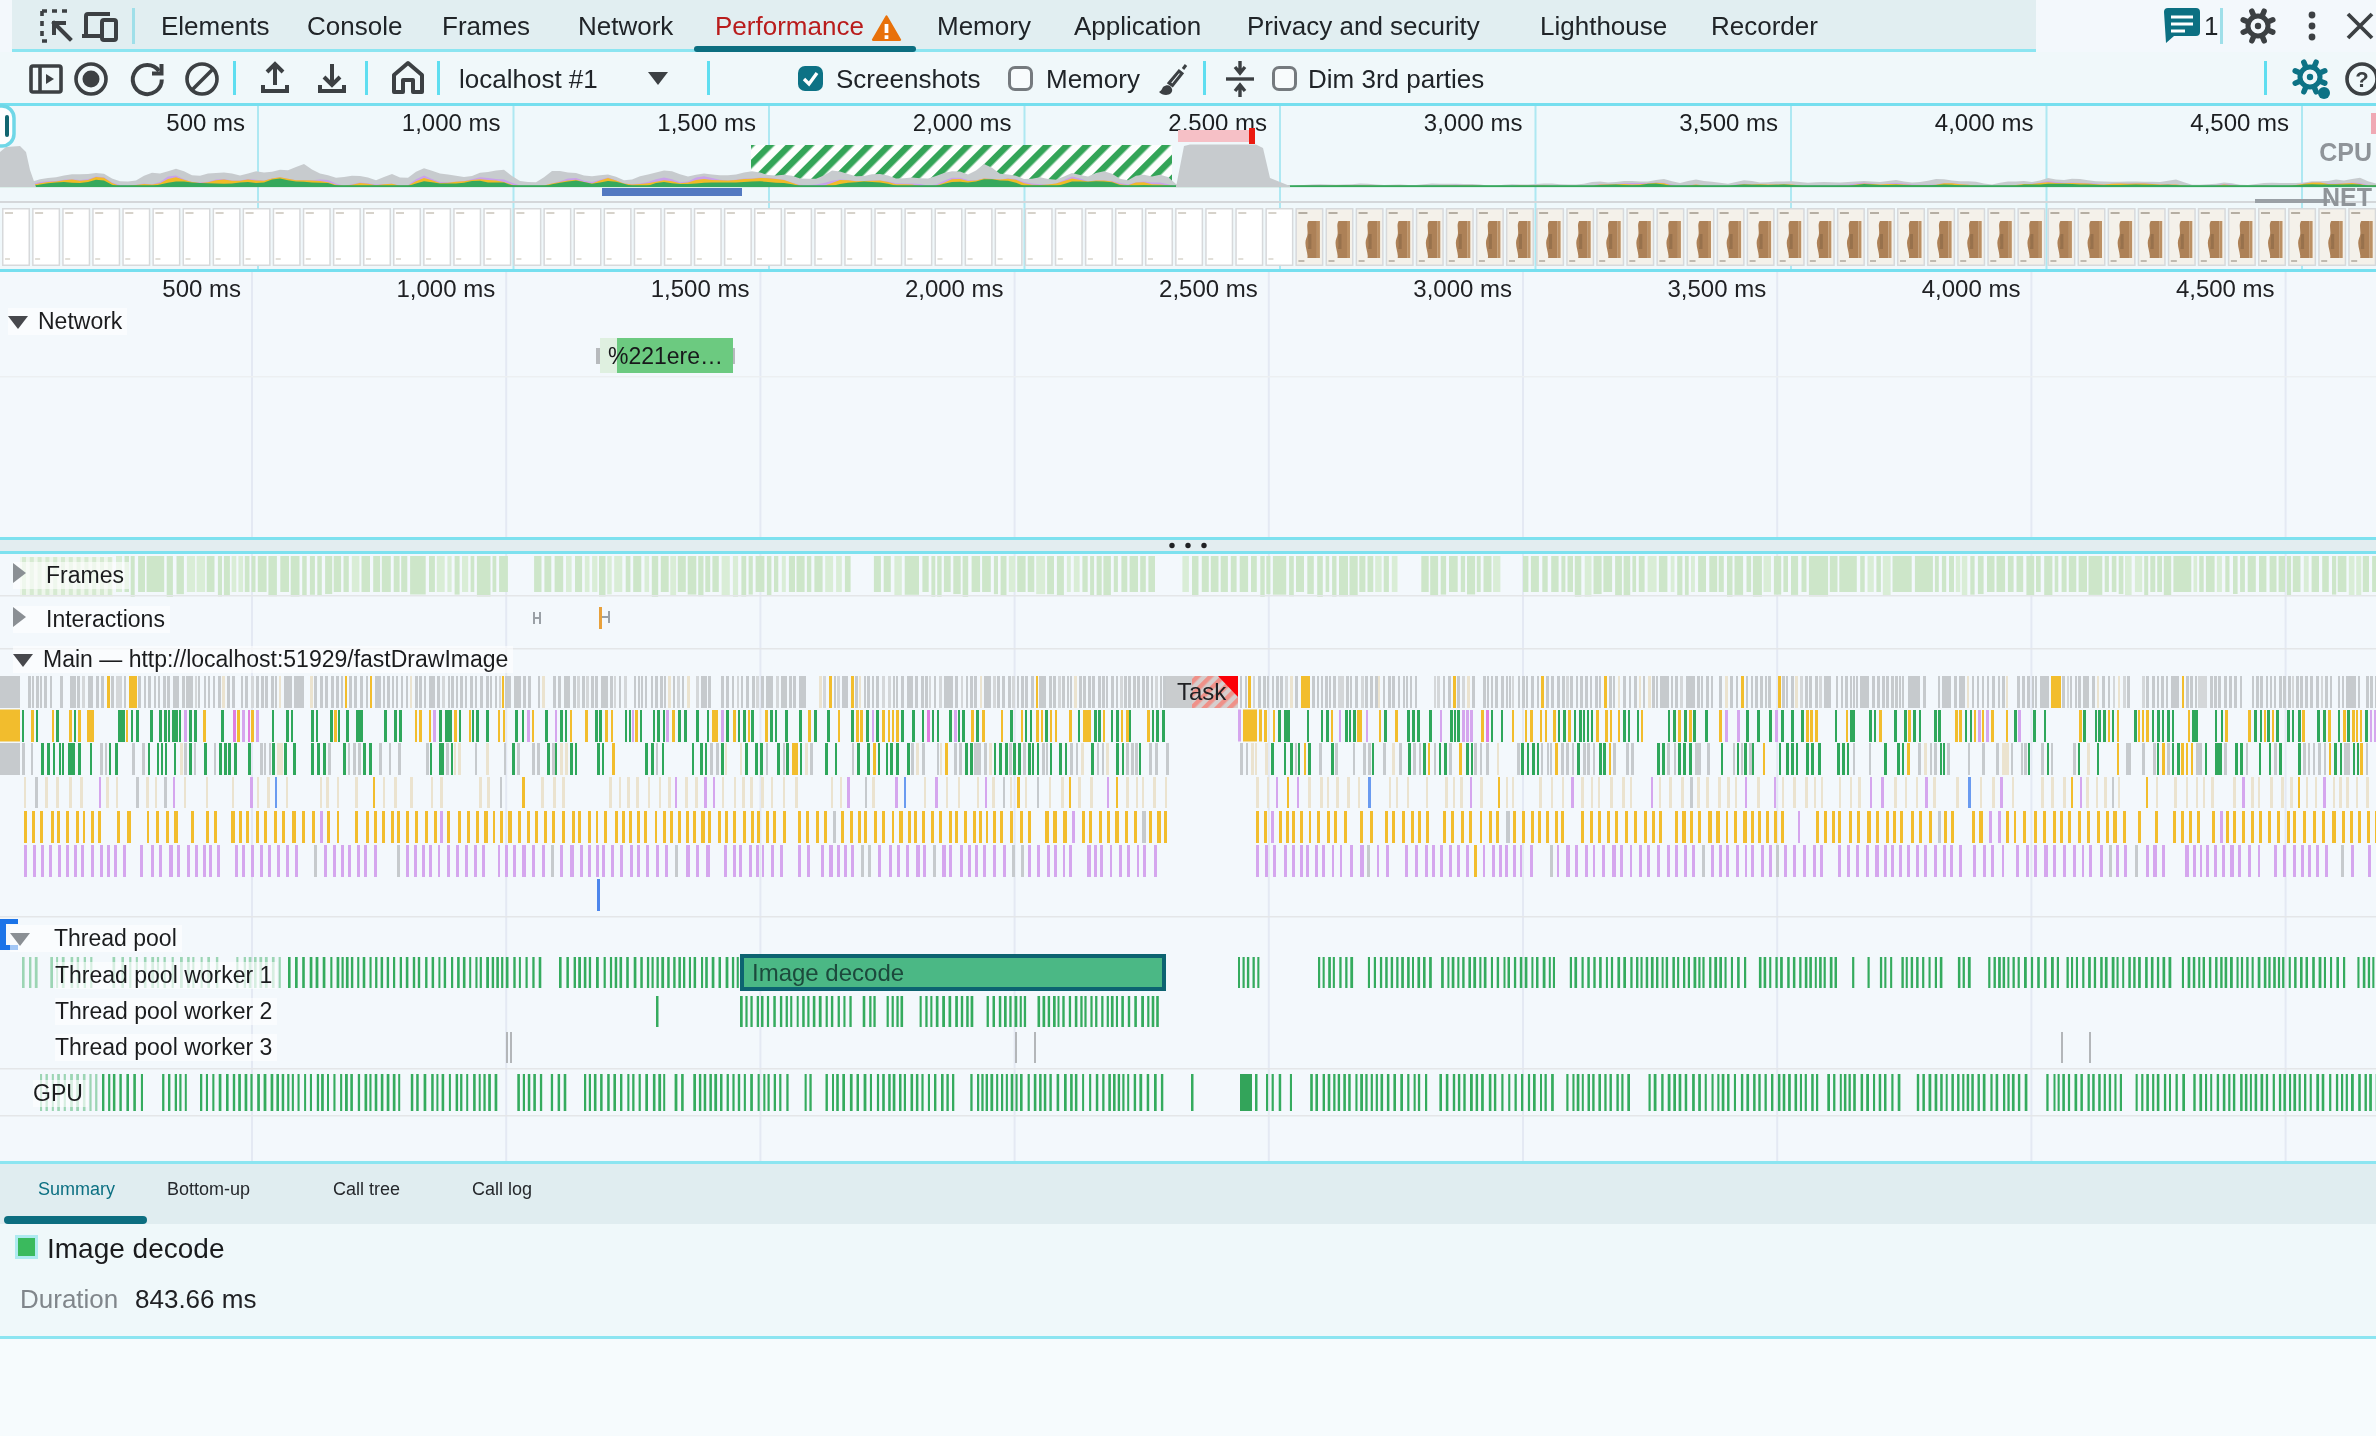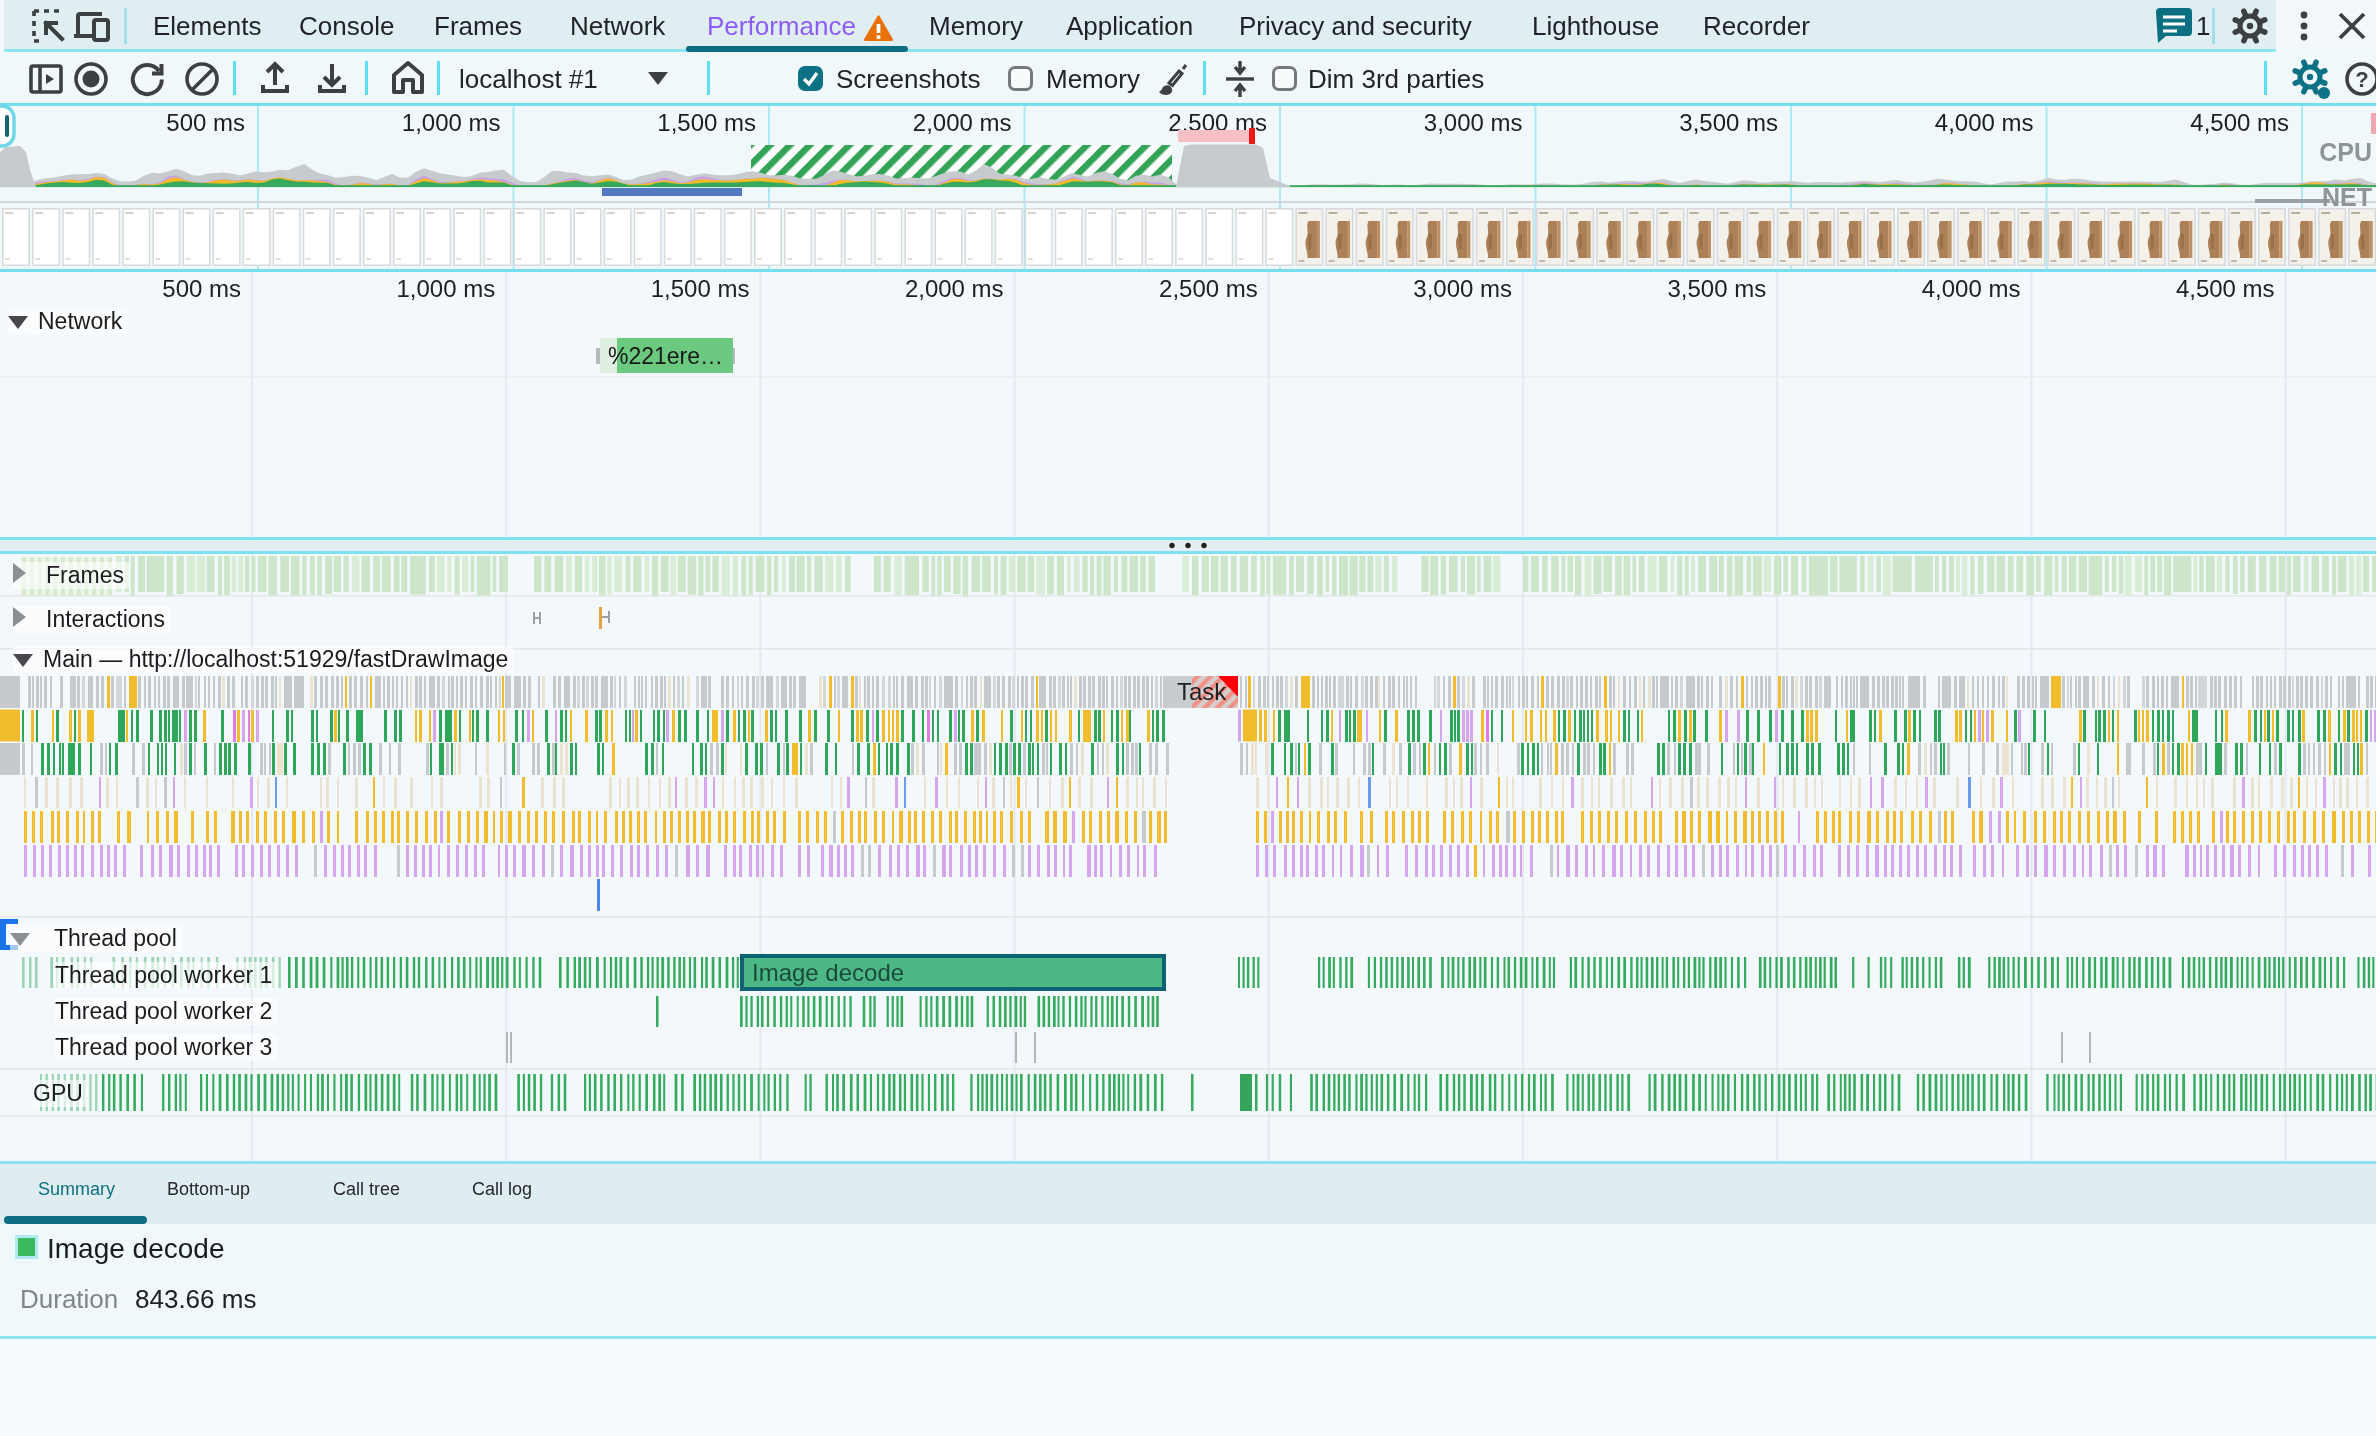--- a/index.html
+++ b/index.html
@@ -1,16 +1,16 @@
 <!DOCTYPE html>
 <html><head><meta charset="utf-8"><style>
 *{margin:0;padding:0;box-sizing:border-box}
 html,body{width:2376px;height:1436px;overflow:hidden;background:#f3f8fc;font-family:"Liberation Sans",sans-serif;-webkit-font-smoothing:antialiased}
 .abs{position:absolute}
-#tabbar{position:absolute;left:4px;top:0;width:2272px;height:52px;background:#e1eef1;border-bottom:3px solid #8ce5f1}
+#tabbar{position:absolute;left:12px;top:0;width:2024px;height:52px;background:#e1eef1;border-bottom:3px solid #8ce5f1}
 .tab{position:absolute;top:0;height:49px;line-height:52px;font-size:26px;color:#202428;white-space:nowrap}
 #toolbar{position:absolute;left:0;top:52px;width:2376px;height:54px;background:#f0f8fa;border-bottom:3px solid #76dfef}
 .vdiv{position:absolute;width:3px;background:#5fdef0}
 .ck{position:absolute;width:25px;height:25px;border-radius:7px}
 .ckon{background:#0d7285}
 .ckoff{border:3px solid #757a7e;background:#f8fbfc}
 .tlabel{position:absolute;font-size:26px;color:#202428;white-space:nowrap}
 #overview{position:absolute;left:0;top:106px;width:2376px;height:166px;background:#f0f8fb;border-bottom:3px solid #76dfef}
 #mainarea{position:absolute;left:0;top:272px;width:2376px;height:889px;background:#f3f8fc}
 .trlabel{position:absolute;font-size:23px;color:#1b1c1e;white-space:nowrap;background:rgba(255,255,255,0.6);padding:0 5px 0 0}
@@ -31,21 +31,21 @@
           <path d="M10 32 V12 a2 2 0 0 1 2-2 h22"></path>
           <path d="M6 32 h20"></path>
           <rect x="26" y="16" width="14" height="20" rx="2"></rect>
         </g>
       </svg></div>
     <div class="vdiv" style="left:120px;top:8px;height:36px;background:#9fdfe9"></div>
     <div class="tab" style="left:149px;color:#202428">Elements</div>
     <div class="tab" style="left:295px;color:#202428">Console</div>
     <div class="tab" style="left:430px;color:#202428">Frames</div>
     <div class="tab" style="left:566px;color:#202428">Network</div>
-    <div class="tab" style="left:703px;color:#8b5cf6">Performance</div>
+    <div class="tab" style="left:703px;color:#b91c1c">Performance</div>
     <div class="tab" style="left:925px;color:#202428">Memory</div>
     <div class="tab" style="left:1062px;color:#202428">Application</div>
     <div class="tab" style="left:1235px;color:#202428">Privacy and security</div>
     <div class="tab" style="left:1528px;color:#202428">Lighthouse</div>
     <div class="tab" style="left:1699px;color:#202428">Recorder</div>
     <div class="abs" style="left:859px;top:15px"><svg width="34" height="30" viewBox="0 0 34 30" style="">
         <svg viewBox="0 0 40 36" width="31" height="27">
           <path d="M20 2 L38 33 H2 Z" fill="#e8710a" stroke="#e8710a" stroke-width="3" stroke-linejoin="round"></path>
           <rect x="17.5" y="12" width="5" height="12" fill="#fff"></rect>
           <rect x="17.5" y="27" width="5" height="5" fill="#fff"></rect>

